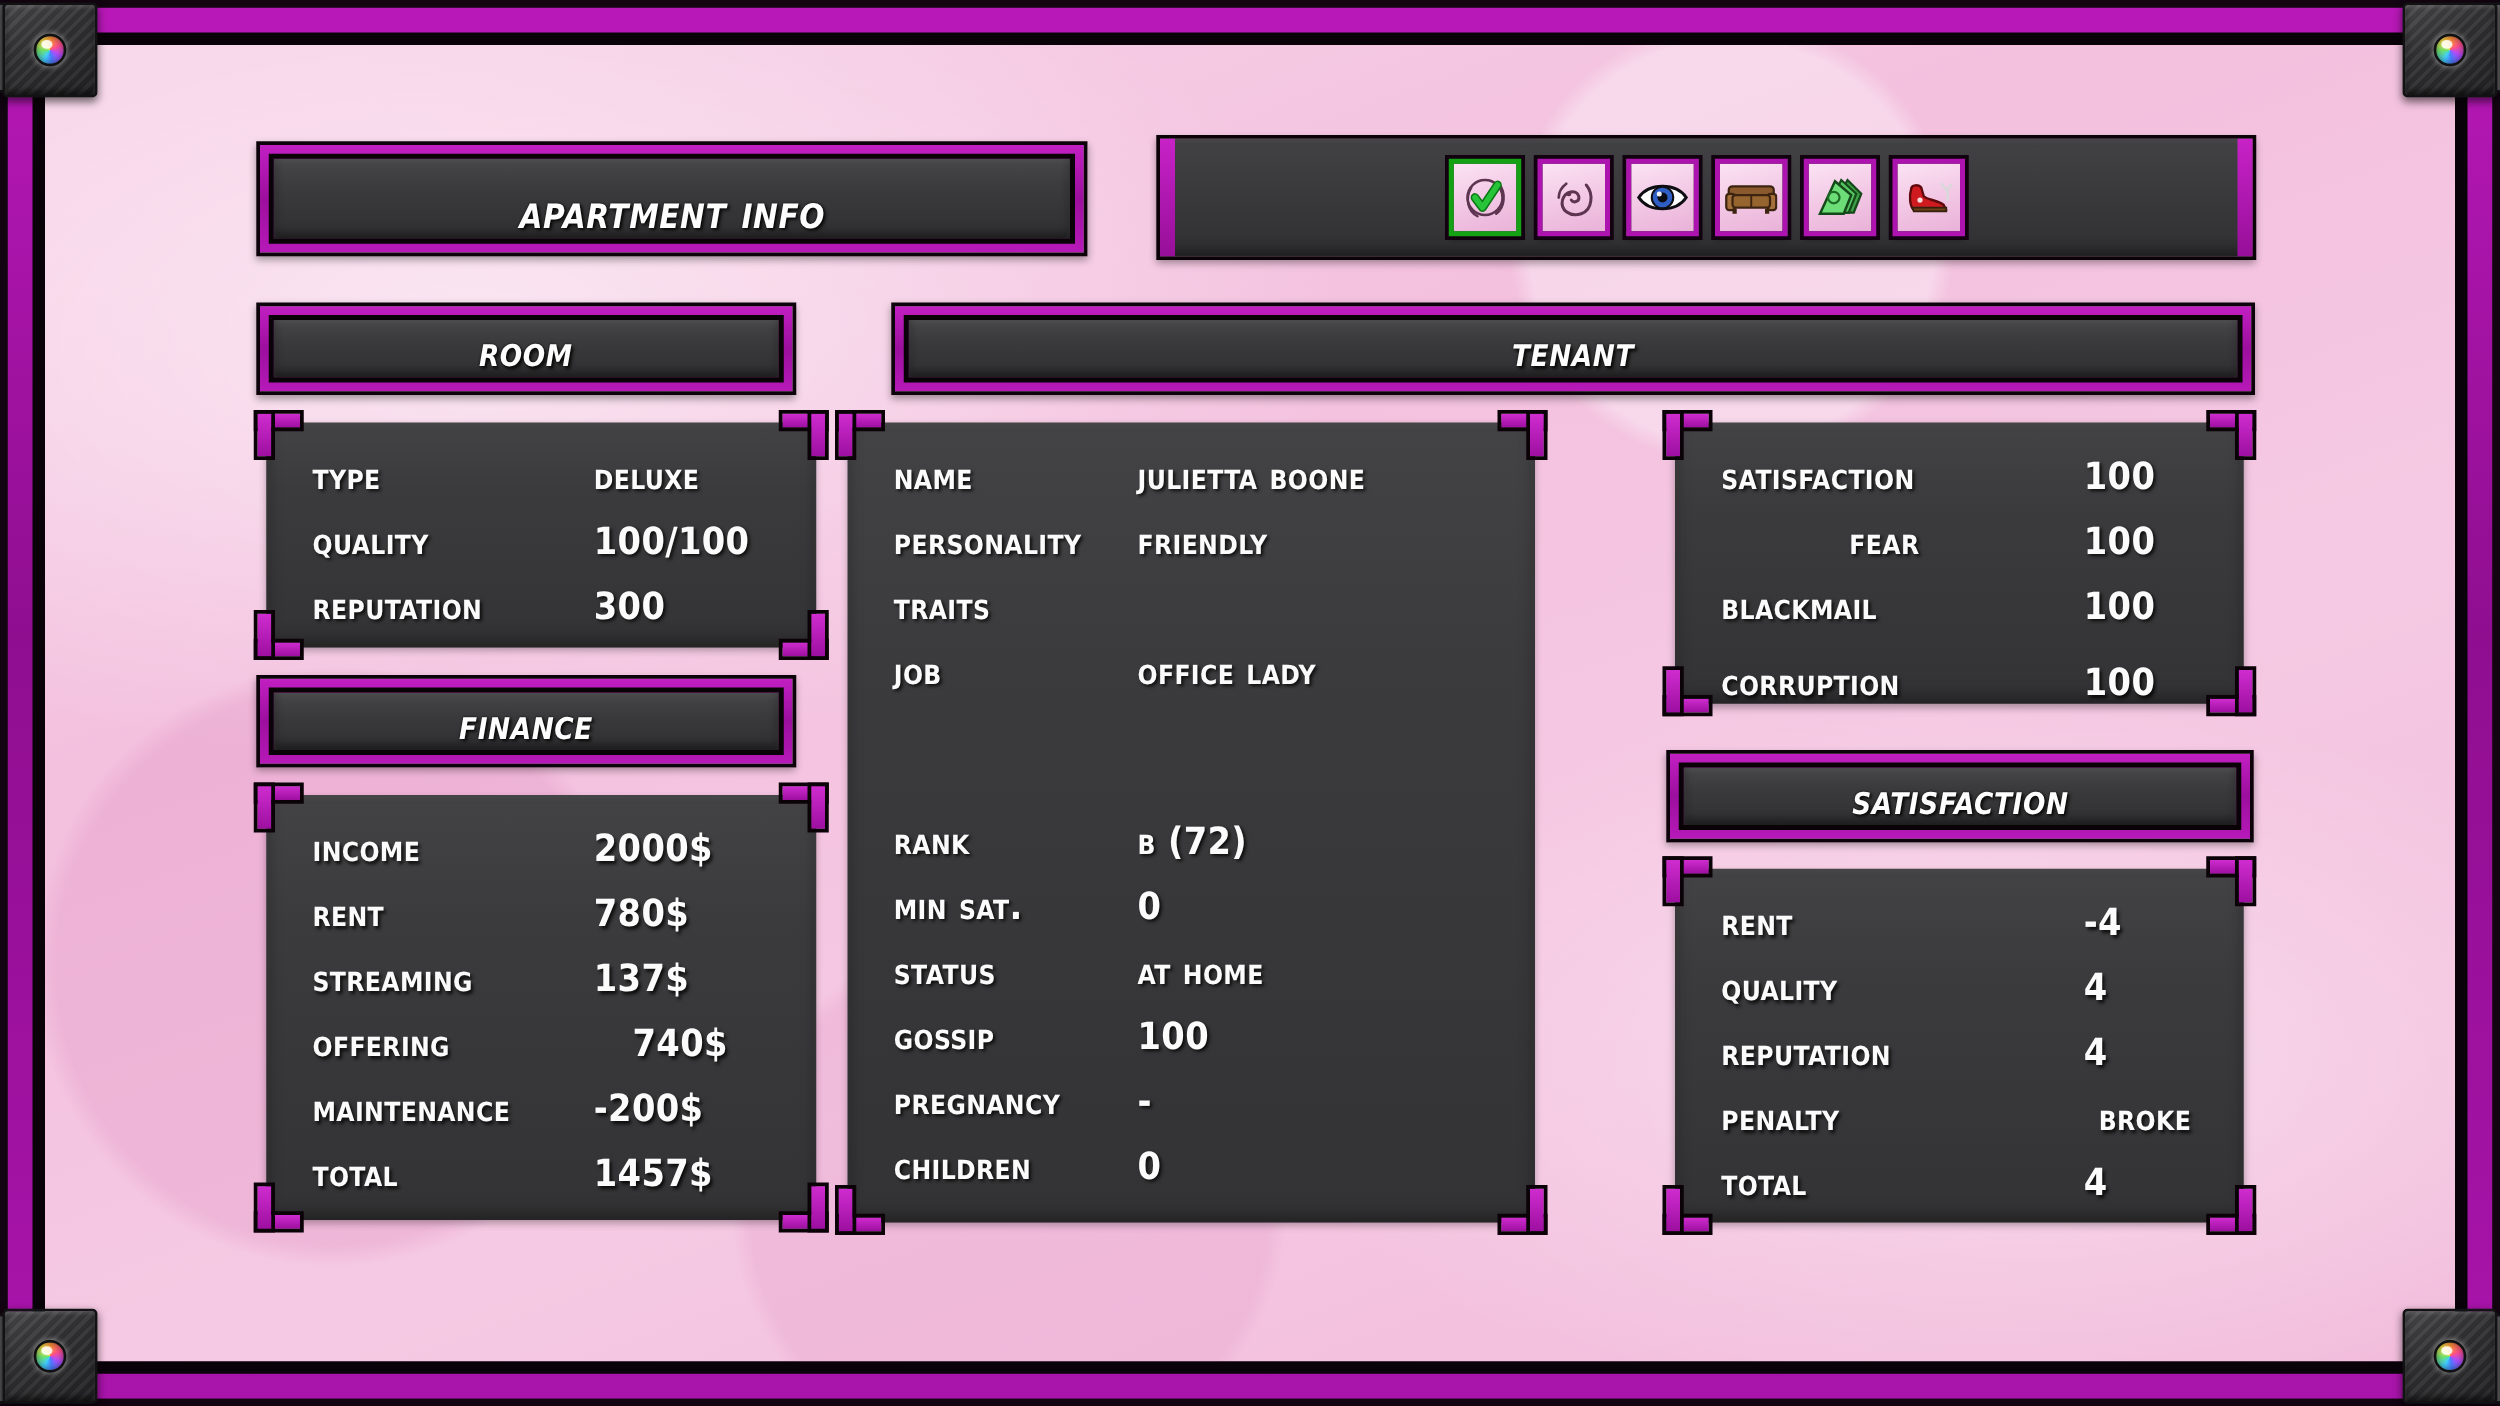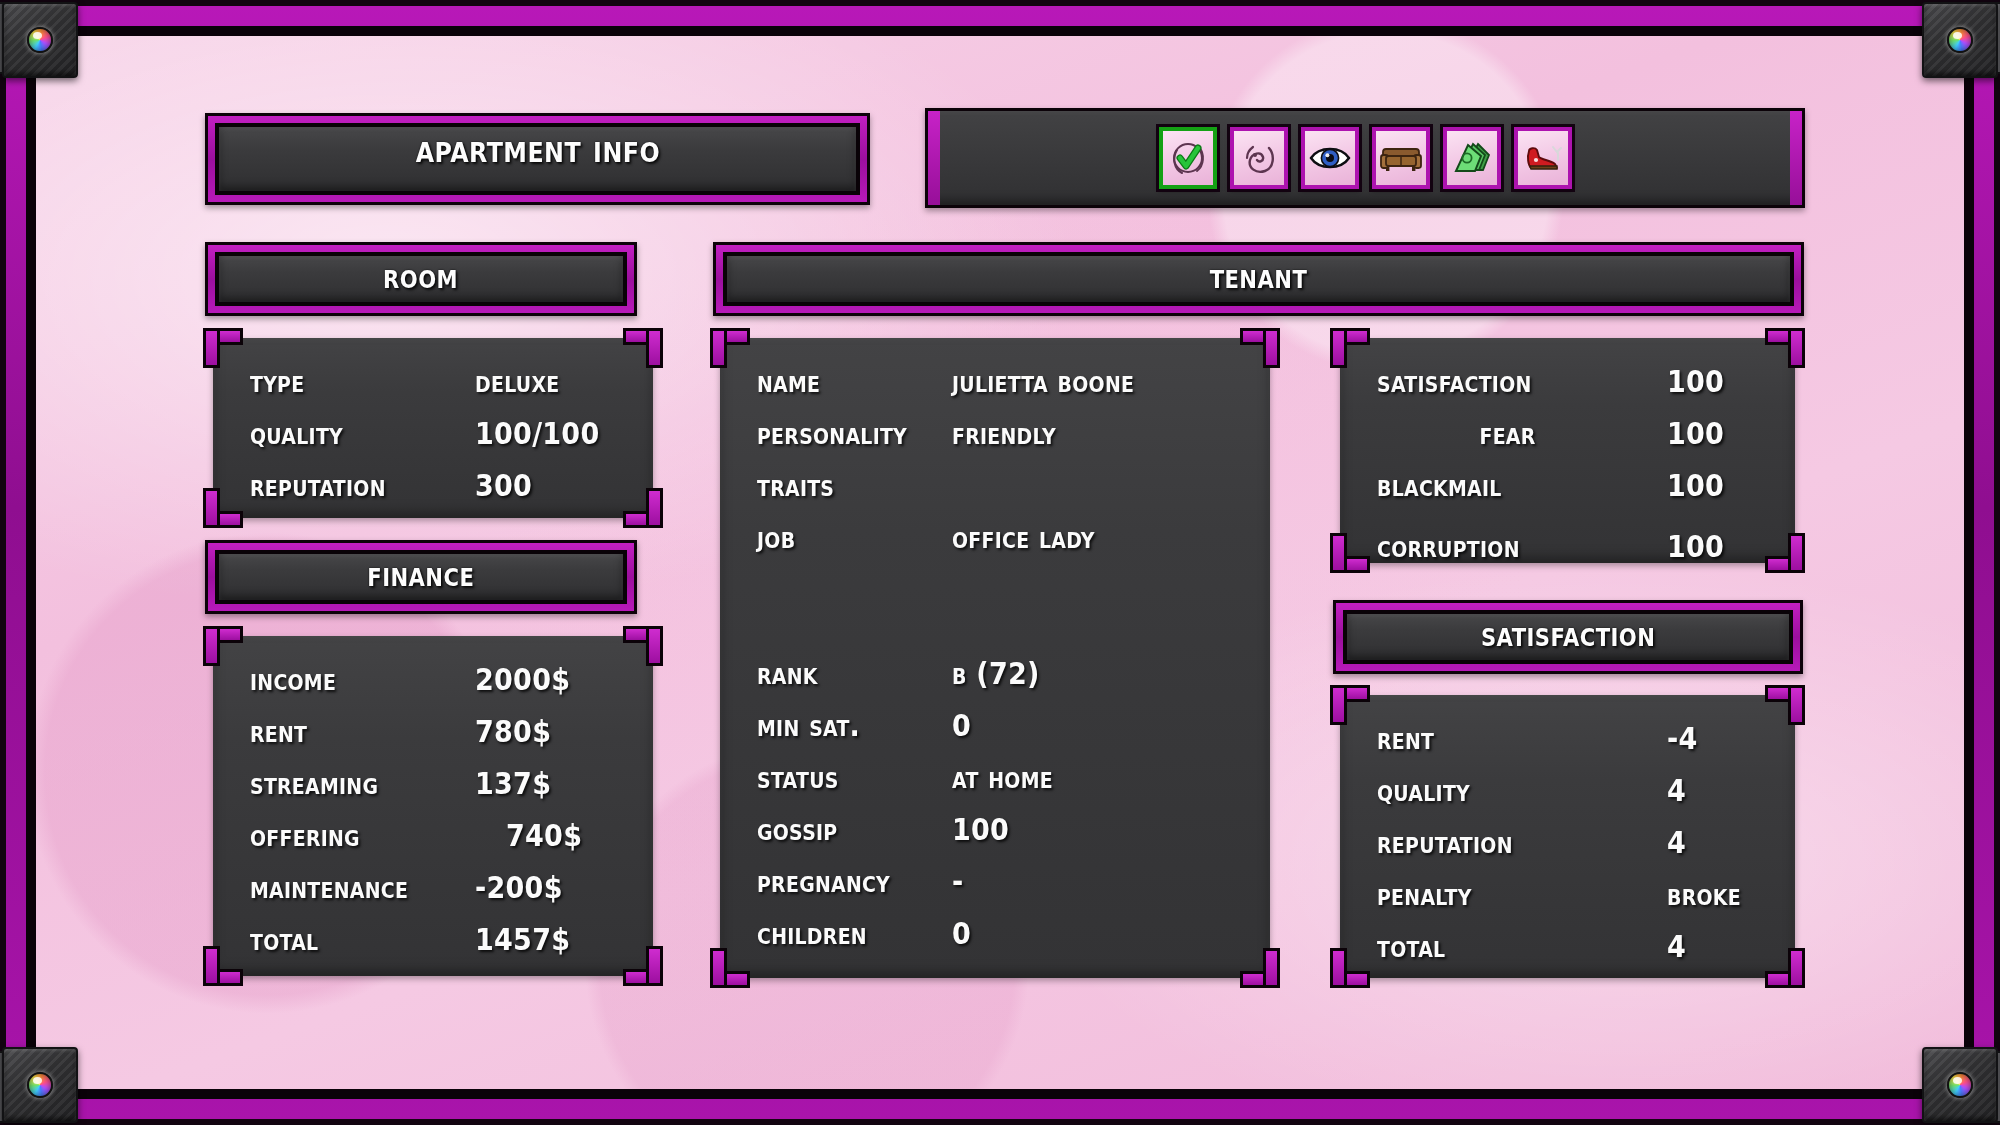--- a/index.html
+++ b/index.html
@@ -122,24 +122,25 @@
     background: linear-gradient(180deg,#c21fc2 0%, #9c0f9e 50%, #b719b9 100%);
     border: 3px solid #0c0209;
     padding: 7px;
     box-shadow: 0 3px 6px rgba(0,0,0,.35);
   }
   .hdr .inner {
     height: 100%;
     border: 4px solid #090207;
     background: linear-gradient(180deg,#474749 0%, #3b3b3d 35%, #2f2f31 100%);
     display: flex;
-    align-items: flex-start;
+    align-items: flex-end;
     justify-content: center;
     box-shadow: inset 0 2px 5px rgba(255,255,255,.07),
                 inset 0 -4px 8px rgba(0,0,0,.45);
+    font-style: italic;
   }
   .hdr .inner span {
     color: #fdfdfd;
     font-family: "DejaVu Sans", sans-serif;
     font-weight: 700;
     font-variant: small-caps;
     text-transform: lowercase;
     letter-spacing: .5px;
     text-shadow: 2px 2px 3px rgba(0,0,0,.85), 0 0 2px rgba(0,0,0,.9);
     transform: scaleX(.88);
@@ -441,21 +442,21 @@
         </div>
       </div>
   </div>
 
   <div class="hdr" style="left:713px; top:242px; width:1091px; height:74px;">
     <div class="inner">
       <span style="font-size:34px;">Tenant</span>
     </div>
   </div>
 
-  <div class="panel" style="left:710px; top:328px; width:570px; height:660px;">
+  <div class="panel" style="left:668px; top:328px; width:570px; height:660px;">
     <div class="body"></div>
     <div class="brk brk-tl">
         <i class="h"></i>
         <i class="v"></i>
       </div>
     <div class="brk brk-tr">
         <i class="h"></i>
         <i class="v"></i>
       </div>
     <div class="brk brk-bl">
@@ -583,21 +584,21 @@
           <div class="v" style="font-size: 30px;">-4</div>
         </div>
         <div class="row" style="height: 52px;">
           <div class="k" style="width: 290px; font-size: 30px;">Quality</div>
           <div class="v" style="font-size: 30px;">4</div>
         </div>
         <div class="row" style="height: 52px;">
           <div class="k" style="width: 290px; font-size: 30px;">Reputation</div>
           <div class="v" style="font-size: 30px;">4</div>
         </div>
-        <div class="row" style="height: 52px;">
+        <div class="row" style="height: 52px; justify-content: space-between;">
           <div class="k" style="width: 290px; font-size: 30px;">Penalty</div>
           <div class="v" style="font-size: 30px;">Broke</div>
         </div>
         <div class="row" style="height: 52px;">
           <div class="k" style="width: 290px; font-size: 30px;">Total</div>
           <div class="v" style="font-size: 30px;">4</div>
         </div>
       </div>
   </div>
 

